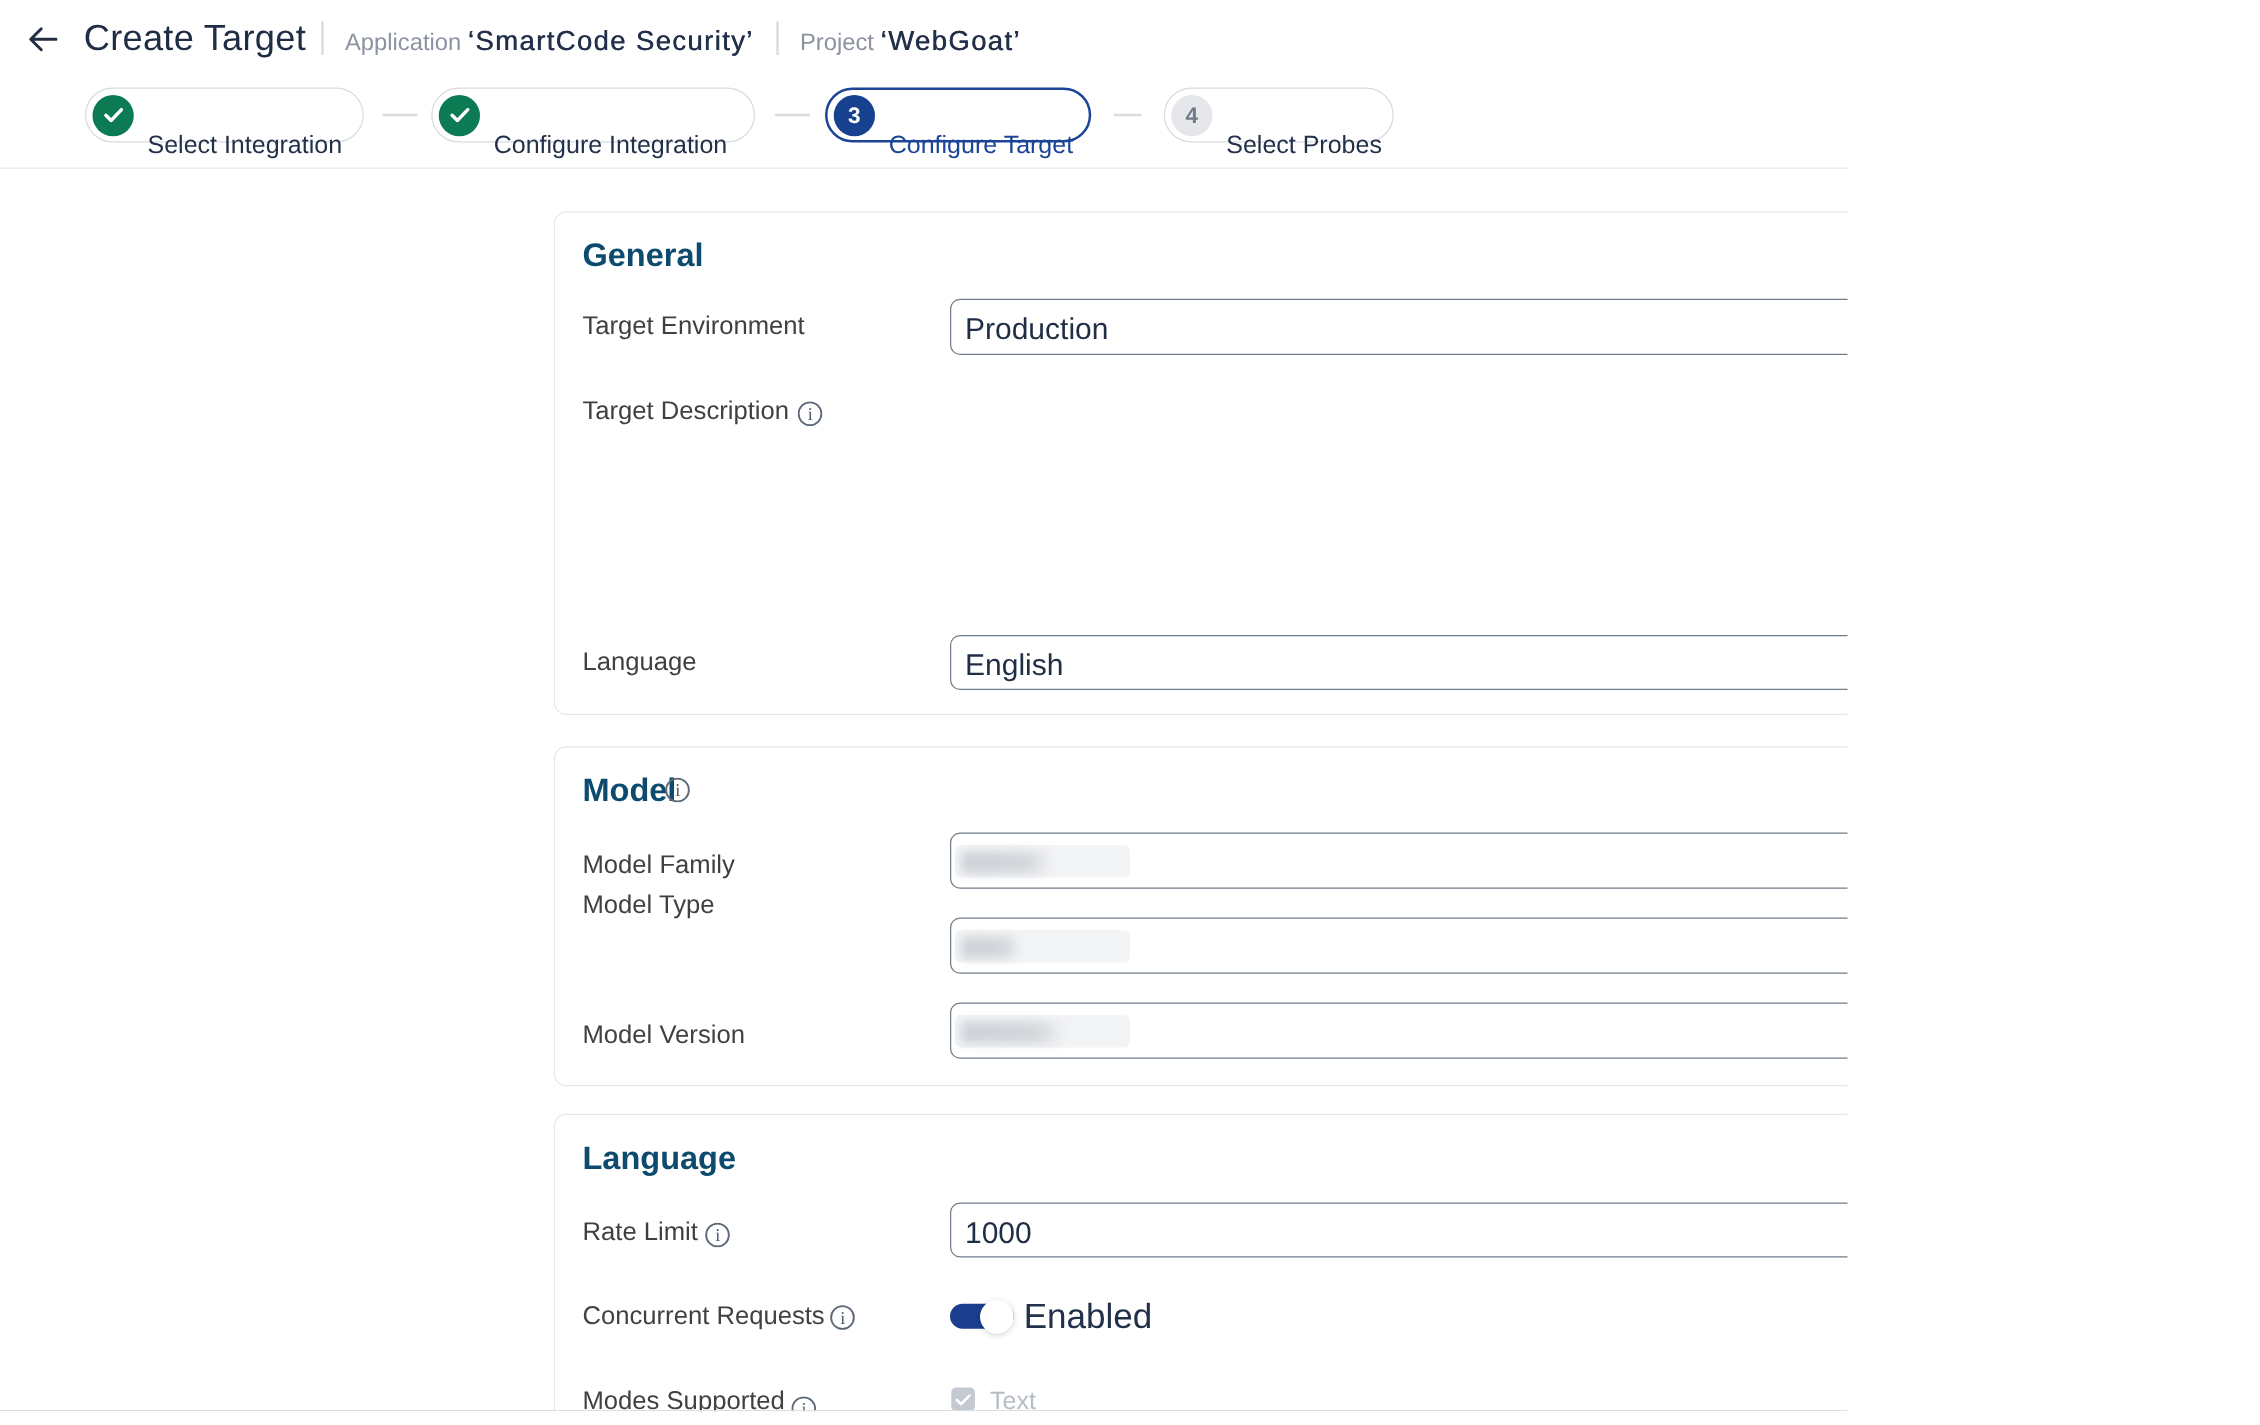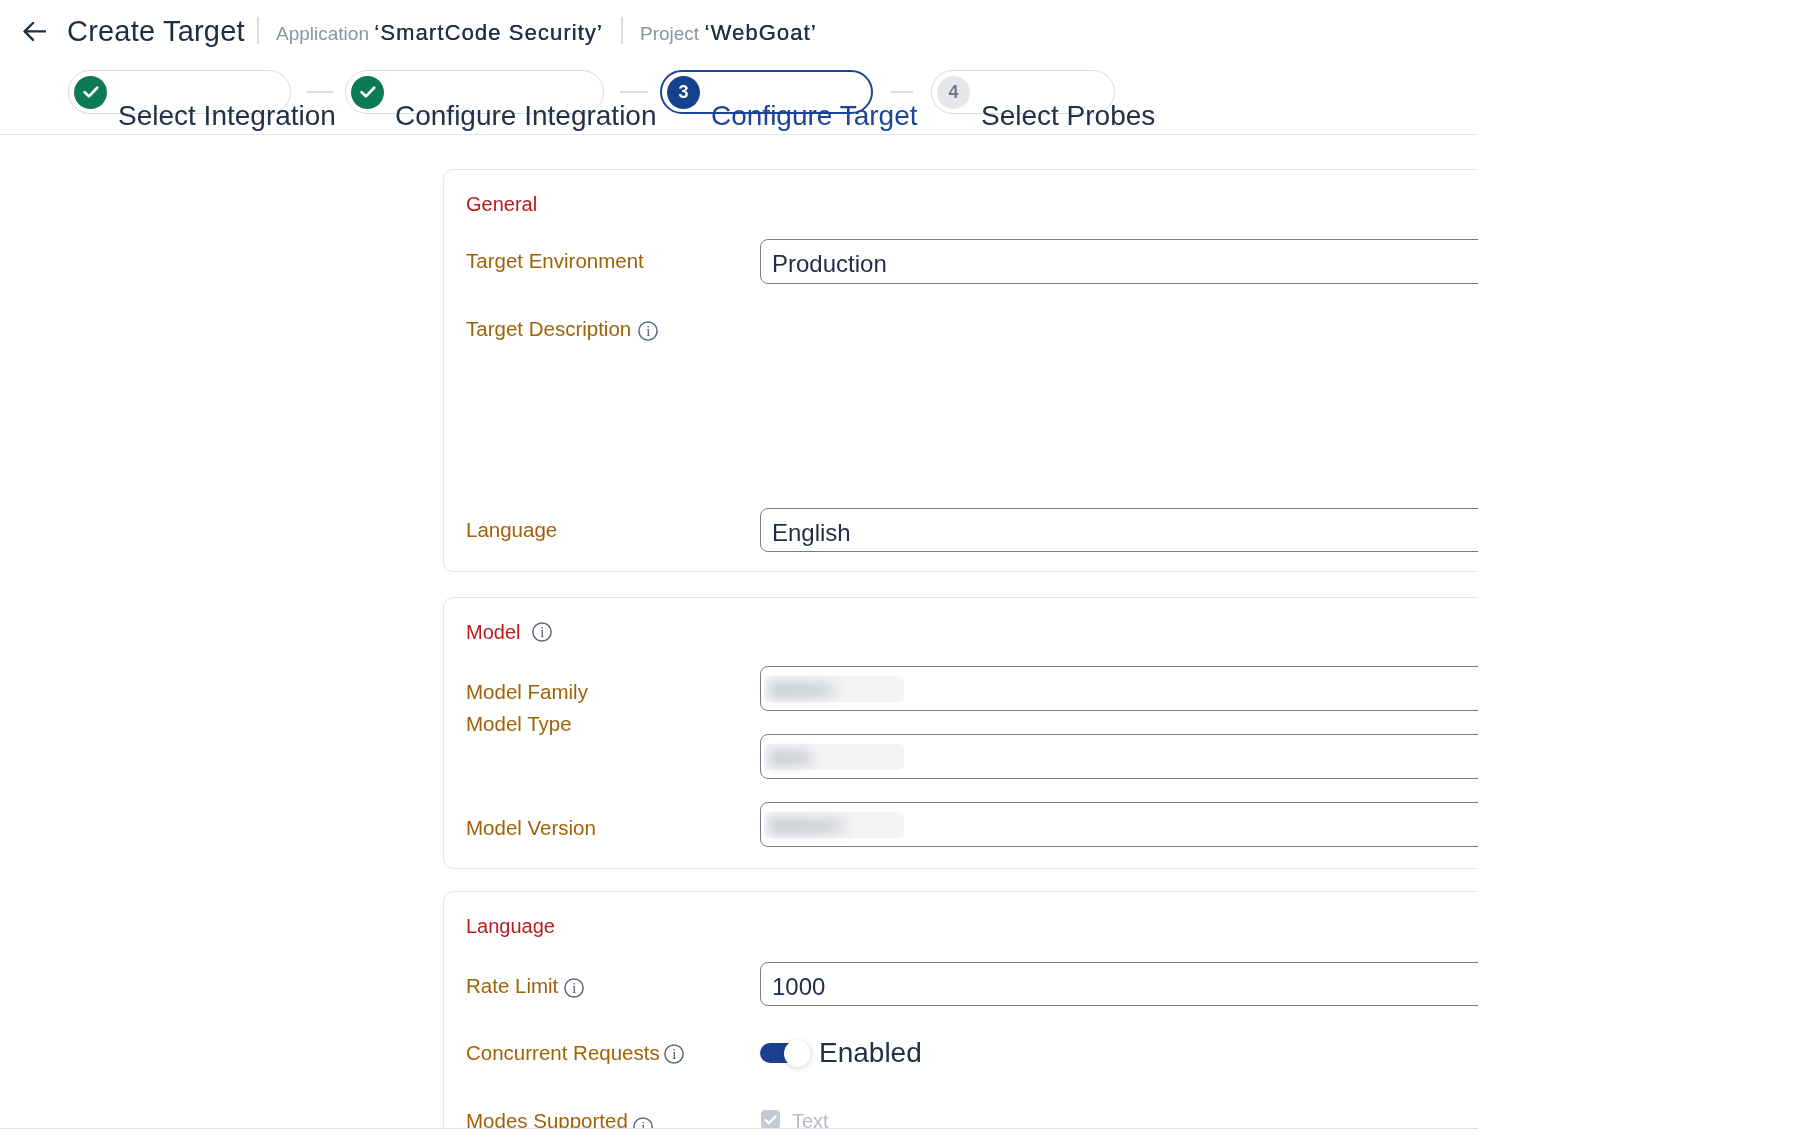--- a/index.html
+++ b/index.html
@@ -12,32 +12,32 @@
 .vdiv { width:2px; background:#d9dce2; top:17px; height:27px; }
 .crumb { top:20px; font-size:19px; color:#8b93a0; }
 .crumb b { color:#22304a; font-weight:400; font-size:22px; letter-spacing:1.1px; text-shadow:0.35px 0 0 #22304a; }
 .hline { left:0; width:1808px; height:1px; background:#e5e7ea; }
 
 
 .pill { top:70px; height:44px; border:1.5px solid #d8dbe1; border-radius:22px; background:#fff;
         display:flex; align-items:center; }
 .pill .dot { width:33px; height:33px; border-radius:50%; margin-left:5px; flex:none;
              display:flex; align-items:center; justify-content:center; }
-.pill .lbl { margin-left:11px; font-size:28px; color:#22304a; white-space:nowrap;margin-top:48px; }
+.pill .lbl { margin-left:11px; font-size:20px; color:#22304a; white-space:nowrap;margin-top:48px; }
 .pill.active { border-color:#1c4497; border-width:2px; }
 .pill.active .lbl { color:#1c4497; }
 .dot.green { background:#0c7b54; }
 .dot.blue  { background:#15418f; color:#fff; font-size:18px; font-weight:700; }
 .dot.gray  { background:#e5e7ea; color:#717b89; font-size:18px; font-weight:700; }
 .dash { top:91px; height:2px; background:#d9dce0; }
 
 
 .card { left:443px; width:1354px; border:1px solid #e3e6ea; border-radius:10px; background:#fff; }
-.ctitle { left:466px; font-size:20px; font-weight:400; color:#b91c1c; line-height:26px; }
-.flabel { left:466px; font-size:20.5px; color:#a16207; line-height:26px; white-space:nowrap; }
+.ctitle { left:466px; font-size:26px; font-weight:700; color:#0c4a6e; line-height:26px; }
+.flabel { left:466px; font-size:20.5px; color:#404040; line-height:26px; white-space:nowrap; }
 .ibox { left:760px; width:1017px; border:1.5px solid #727d8b; border-radius:8px; background:#fff; }
 .ival { position:absolute; left:11px; font-size:24px; color:#1f2d45; line-height:26px; }
 
 
 .iico { width:20px; height:20px; }
 
 
 .tgl { left:760px; top:1043px; width:51px; height:20px; border-radius:10px; background:#1b3e8f; }
 .knob { left:784px; top:1040px; width:27px; height:27px; border-radius:50%; background:#fff;
         box-shadow:0 1px 5px rgba(0,0,0,0.18); }

